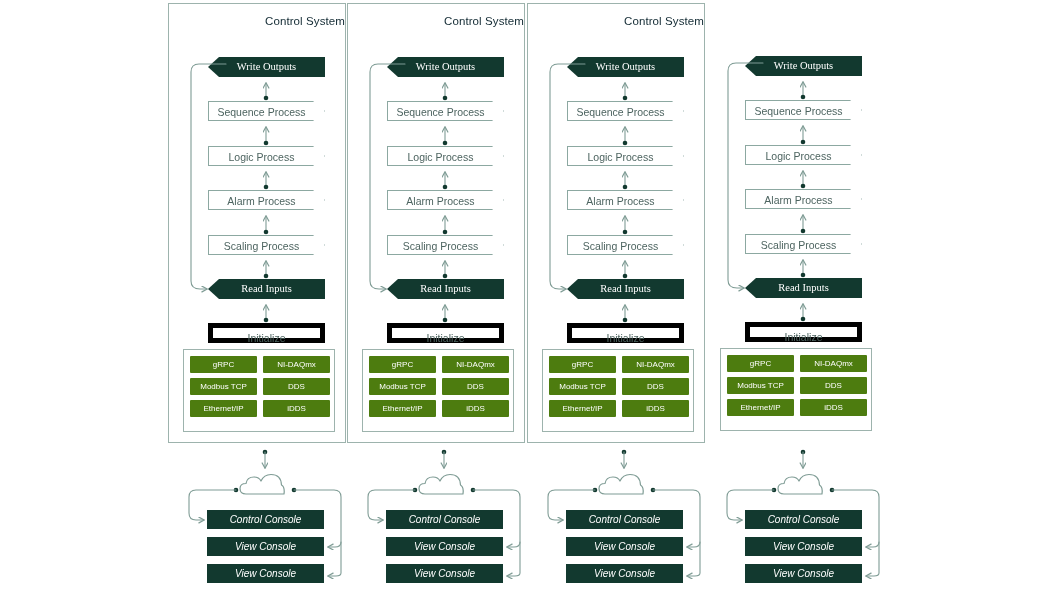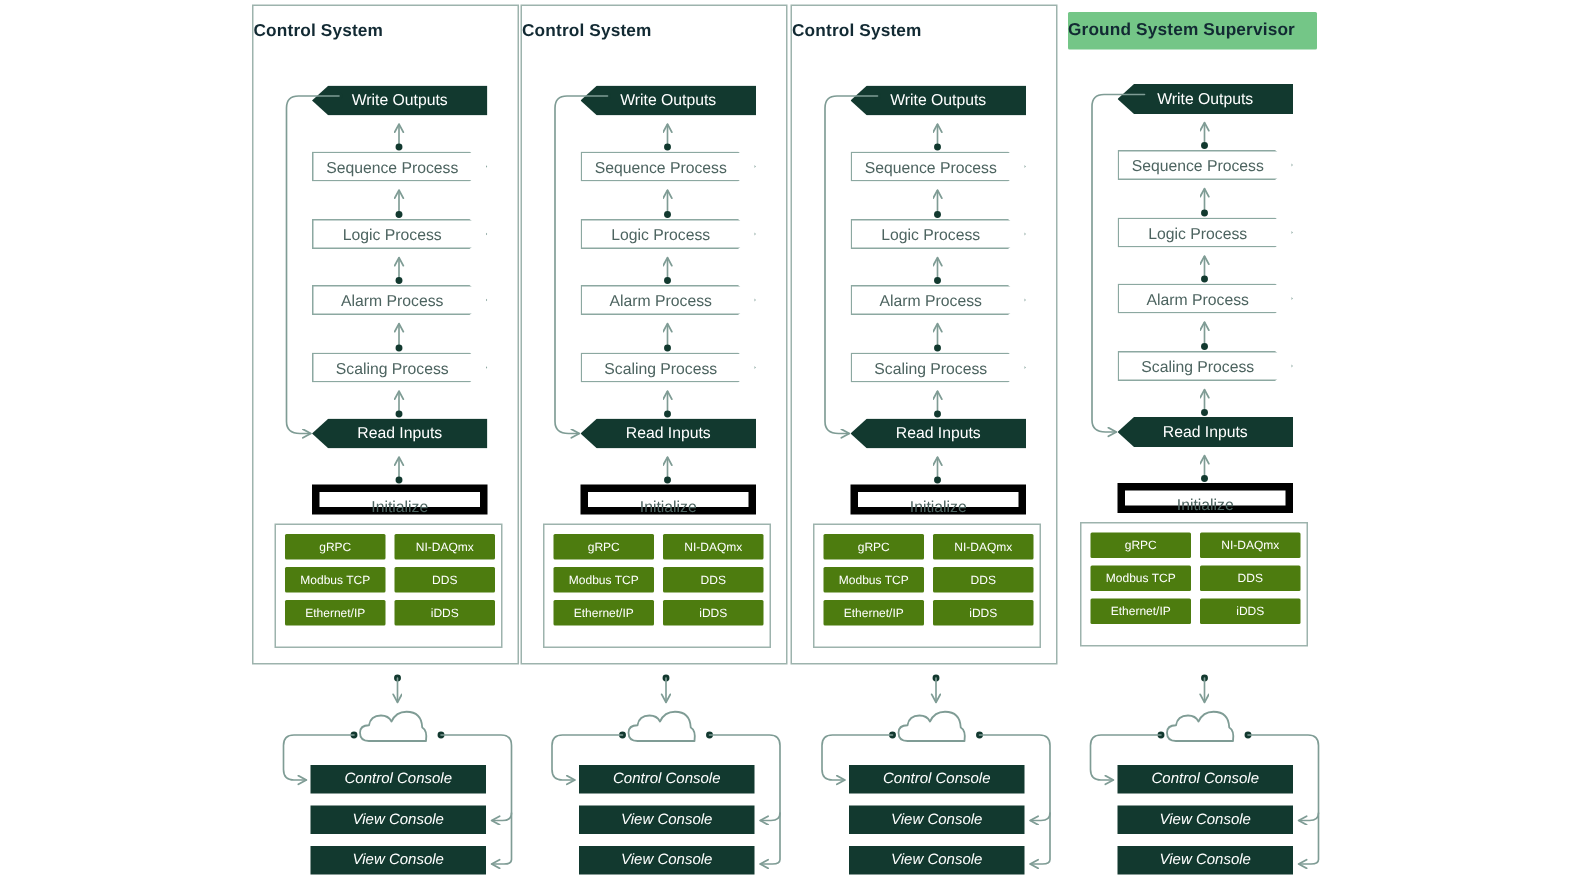--- a/index.html
+++ b/index.html
@@ -41,23 +41,23 @@
     box-sizing: border-box;
     background: #ffffff;
   }
   .panel.no-border { border: none; }
 
   .panel-title {
     position: absolute;
     top: 11px;
     left: 0;
     width: 100%;
-    text-align: left;
+    text-align: right;
     font-size: 11.5px;
-    font-weight: bold;
+    font-weight: normal;
     color: #122a33;
     letter-spacing: 0.1px;
   }
   .panel-title.supervisor {
     background: #74c687;
     padding: 6px 0 7px 0;
     top: 5px;
     left: 6px;
     width: 166px;
     border-radius: 1px;
@@ -74,20 +74,21 @@
     line-height: 20px;
     text-align: center;
     white-space: nowrap;
   }
 
   
   .shape-io {
     background: #12392f;
     color: #ffffff;
     clip-path: polygon(0% 50%, 11px 0%, 100% 0%, 100% 100%, 11px 100%);
+    font-family: Liberation Serif, serif;
     -webkit-clip-path: polygon(0% 50%, 11px 0%, 100% 0%, 100% 100%, 11px 100%);
   }
 
   
   .shape-proc {
     color: #4d6460;
     border: 1px solid #8ca8a1;
     background: #ffffff;
     clip-path: polygon(0% 0%, calc(100% - 12px) 0%, 100% 50%, calc(100% - 12px) 100%, 0% 100%);
     -webkit-clip-path: polygon(0% 0%, calc(100% - 12px) 0%, 100% 50%, calc(100% - 12px) 100%, 0% 100%);
@@ -399,21 +400,20 @@
           <marker id="ad2" markerWidth="7" markerHeight="7" refX="5.2" refY="3" orient="auto" markerUnits="strokeWidth">
             <path d="M0.6,0.4 L5.4,3 L0.6,5.6" fill="none" stroke="#7f9c95" stroke-width="1.1" stroke-linecap="round" stroke-linejoin="round"></path>
           </marker>
         </defs>
         <circle cx="97" cy="452" r="2.3" fill="#12392f"></circle>
         <path d="M97,452 L97,468" fill="none" stroke="#7f9c95" stroke-width="1.1" stroke-linecap="round" marker-end="url(#ad2)"></path>
       </svg>
     </div>
     <div class="column" style="left: 706px;">
       <div class="panel no-border">
-        <div class="panel-title supervisor">Ground System Supervisor</div>
         <div class="flow-shape shape-io" style="top: 53px;"><span class="proc-label">Write Outputs</span></div>
         <div class="flow-shape shape-proc" style="top: 97px;">
           <span class="proc-label">Sequence Process</span>
         </div>
         <div class="flow-shape shape-proc" style="top: 142px;">
           <span class="proc-label">Logic Process</span>
         </div>
         <div class="flow-shape shape-proc" style="top: 186px;">
           <span class="proc-label">Alarm Process</span>
         </div>

